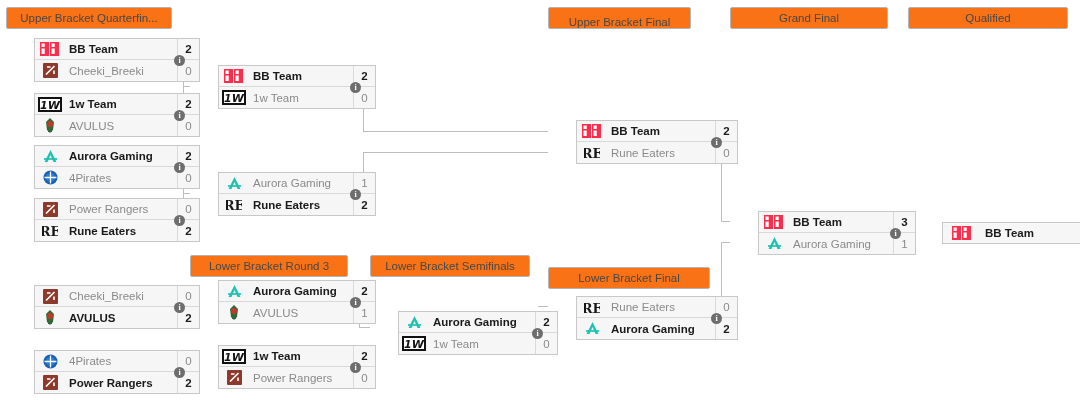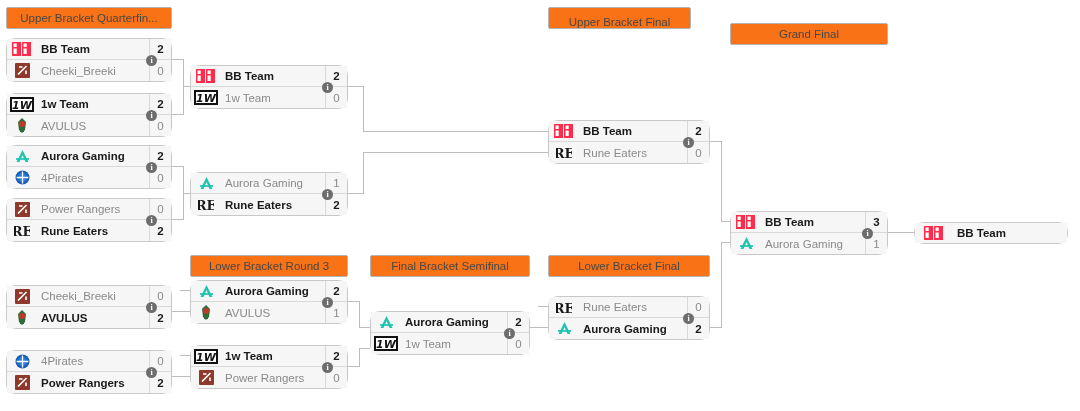--- a/index.html
+++ b/index.html
@@ -28,21 +28,22 @@
     white-space:nowrap;
     overflow:hidden;
   }
 
   
   .match{
     position:absolute;
     box-sizing:border-box;
     border:1px solid #c8c8c8;
     background:#f6f6f6;
-    border-radius:10px;
+    border-radius:0;
+    margin-left:28px;
   }
   .mrow{
     display:flex;align-items:center;
     height:21px;
     box-sizing:border-box;
     background:#f6f6f6;
   }
   .mrow.top{border-bottom:1px solid #d9d9d9;}
   .logo{
     width:26px;min-width:26px;height:19px;
@@ -92,31 +93,34 @@
 <body>
 
 <div id="bracket">
 
   <div class="round-header" style="left:6px;top:7px;width:166px;">
     <span>Upper Bracket Quarterfin...</span>
   </div>
   <div class="round-header" style="left:548px;top:7px;width:143px;align-items:flex-end;">
     <span>Upper Bracket Final</span>
   </div>
-  <div class="round-header" style="left:730px;top:7px;width:158px;margin-top:16px;">
+  <div class="round-header" style="left:730px;top:7px;width:158px;">
     <span>Grand Final</span>
+  </div>
+  <div class="round-header" style="left:908px;top:7px;width:160px;">
+    <span>Qualified</span>
   </div>
 
   <div class="round-header" style="left:190px;top:255px;width:158px;">
     <span>Lower Bracket Round 3</span>
   </div>
   <div class="round-header" style="left:370px;top:255px;width:160px;">
-    <span>Final Bracket Semifinal</span>
-  </div>
-  <div class="round-header" style="left:548px;top:255px;width:162px;">
+    <span>Lower Bracket Semifinals</span>
+  </div>
+  <div class="round-header" style="left:548px;top:267px;width:162px;">
     <span>Lower Bracket Final</span>
   </div>
 
   <div class="ln lnh" style="left:172px;top:59px;width:12px;"></div>
   <div class="ln lnv" style="left:183px;top:59px;height:27px;"></div>
   <div class="ln lnh" style="left:183px;top:86px;width:7px;"></div>
   <div class="ln lnh" style="left:172px;top:114px;width:12px;"></div>
   <div class="ln lnv" style="left:183px;top:86px;height:28px;"></div>
 
   <div class="ln lnh" style="left:172px;top:166px;width:12px;"></div>

